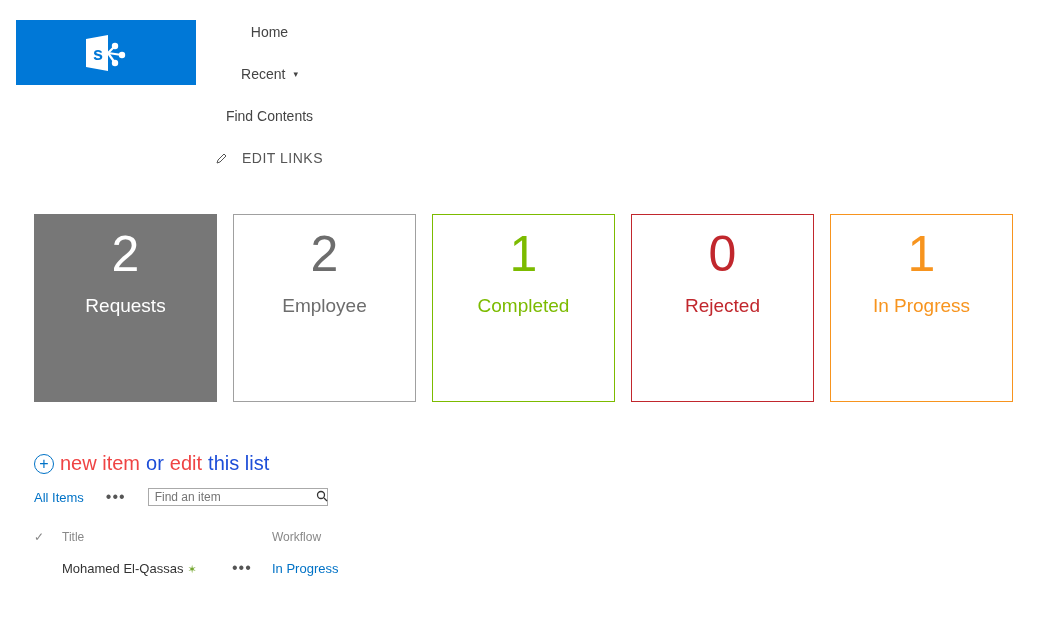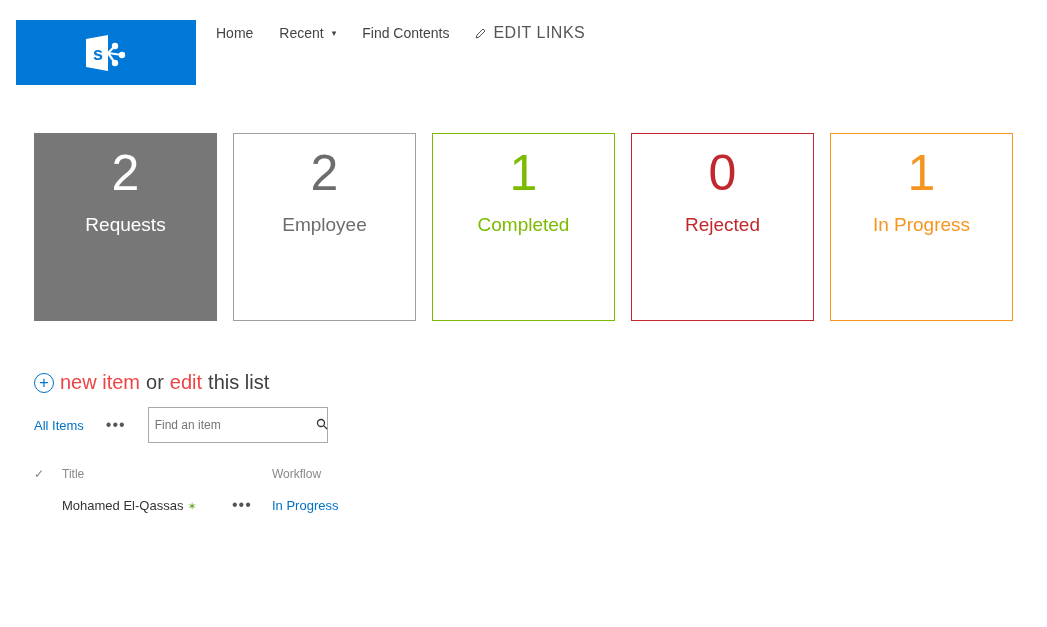--- a/index.html
+++ b/index.html
@@ -35,38 +35,39 @@
     margin: 0 0 2px 0;
     line-height: 1.1;
   }
   .top-nav {
     display: flex;
     align-items: center;
     gap: 26px;
     font-size: 14px;
     color: #555;
     margin-top: 4px;
+    flex-direction: column;
   }
   .top-nav .nav-item {
     cursor: pointer;
     display: flex;
     align-items: center;
     gap: 6px;
     color: #444;
   }
   .dropdown-caret {
     font-size: 9px;
     display: inline-block;
     margin-left: 2px;
   }
   .edit-links {
     display: flex;
     align-items: center;
-    gap: 6px;
-    font-size: 16px;
+    gap: 14px;
+    font-size: 14px;
     letter-spacing: 0.5px;
     color: #555;
   }
   .pencil-icon { width:12px; height:12px; }
 
   .content {
     padding: 40px 34px 20px 34px;
   }
   .page-title {
     font-size: 36px;
@@ -118,41 +119,41 @@
     border-radius: 50%;
     display: inline-flex;
     align-items: center;
     justify-content: center;
     color: #0072c6;
     font-size: 16px;
     line-height: 1;
     cursor: pointer;
   }
   .link { color: #ef4444; cursor: pointer; }
-  .muted { color: #404040; }
+  .muted { color: #1d4ed8; }
 
   .views-row {
     display: flex;
     align-items: center;
     gap: 22px;
     margin-top: 13px;
   }
   .view-name { color: #0072c6; font-size: 13px; cursor: pointer; }
   .ellipsis {
     color: #555;
     font-size: 16px;
     letter-spacing: 1px;
     cursor: pointer;
     line-height: 1;
   }
   .search-box {
     display: flex;
     align-items: center;
     border: 1px solid #aaa;
-    height: 36px;
+    height: 18px;
     width: 180px;
   }
   .search-box input {
     border: none;
     outline: none;
     flex: 1;
     font-size: 12px;
     padding: 0 6px;
     color: #888;
     font-style: normal;

